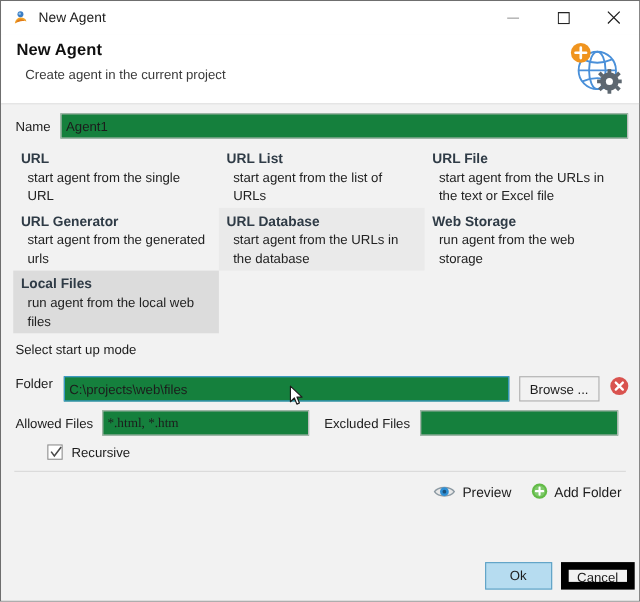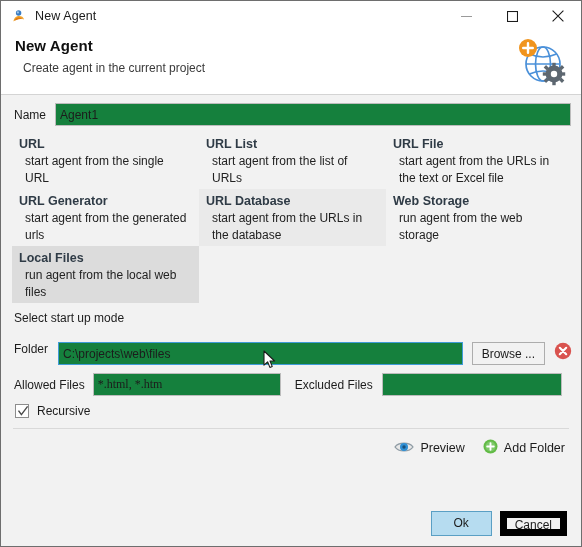--- a/index.html
+++ b/index.html
@@ -213,20 +213,21 @@
   #allowed-input { width: 188px; margin-left: 8px; font-family: Liberation Serif, serif; }
   #excluded-label { margin-left: 14px; }
   #excluded-input { width: 180px; margin-left: 9px; }
 
   
   .row-recursive {
     display: flex;
     align-items: flex-end;
     padding-left: 14px;
     margin-top: 8px;
+    margin-left: 28px;
   }
   .checkbox {
     width: 14px;
     height: 14px;
     box-sizing: border-box;
     border: 1px solid #8d8d8d;
     background: #ffffff;
     position: relative;
     cursor: default;
     flex: 0 0 14px;
@@ -266,21 +267,21 @@
   
   #footer {
     position: absolute;
     left: 0;
     right: 0;
     bottom: 0;
     height: 46px;
     display: flex;
     align-items: center;
     justify-content: flex-end;
-    padding-right: 14px;
+    padding-right: 4px;
     box-sizing: border-box;
   }
   .dlg-btn {
     box-sizing: border-box;
     min-width: 61px;
     height: 25px;
     font-family: "Liberation Sans", sans-serif;
     font-size: 12px;
     color: #1c1c1c;
     background: #f2f2f2;

